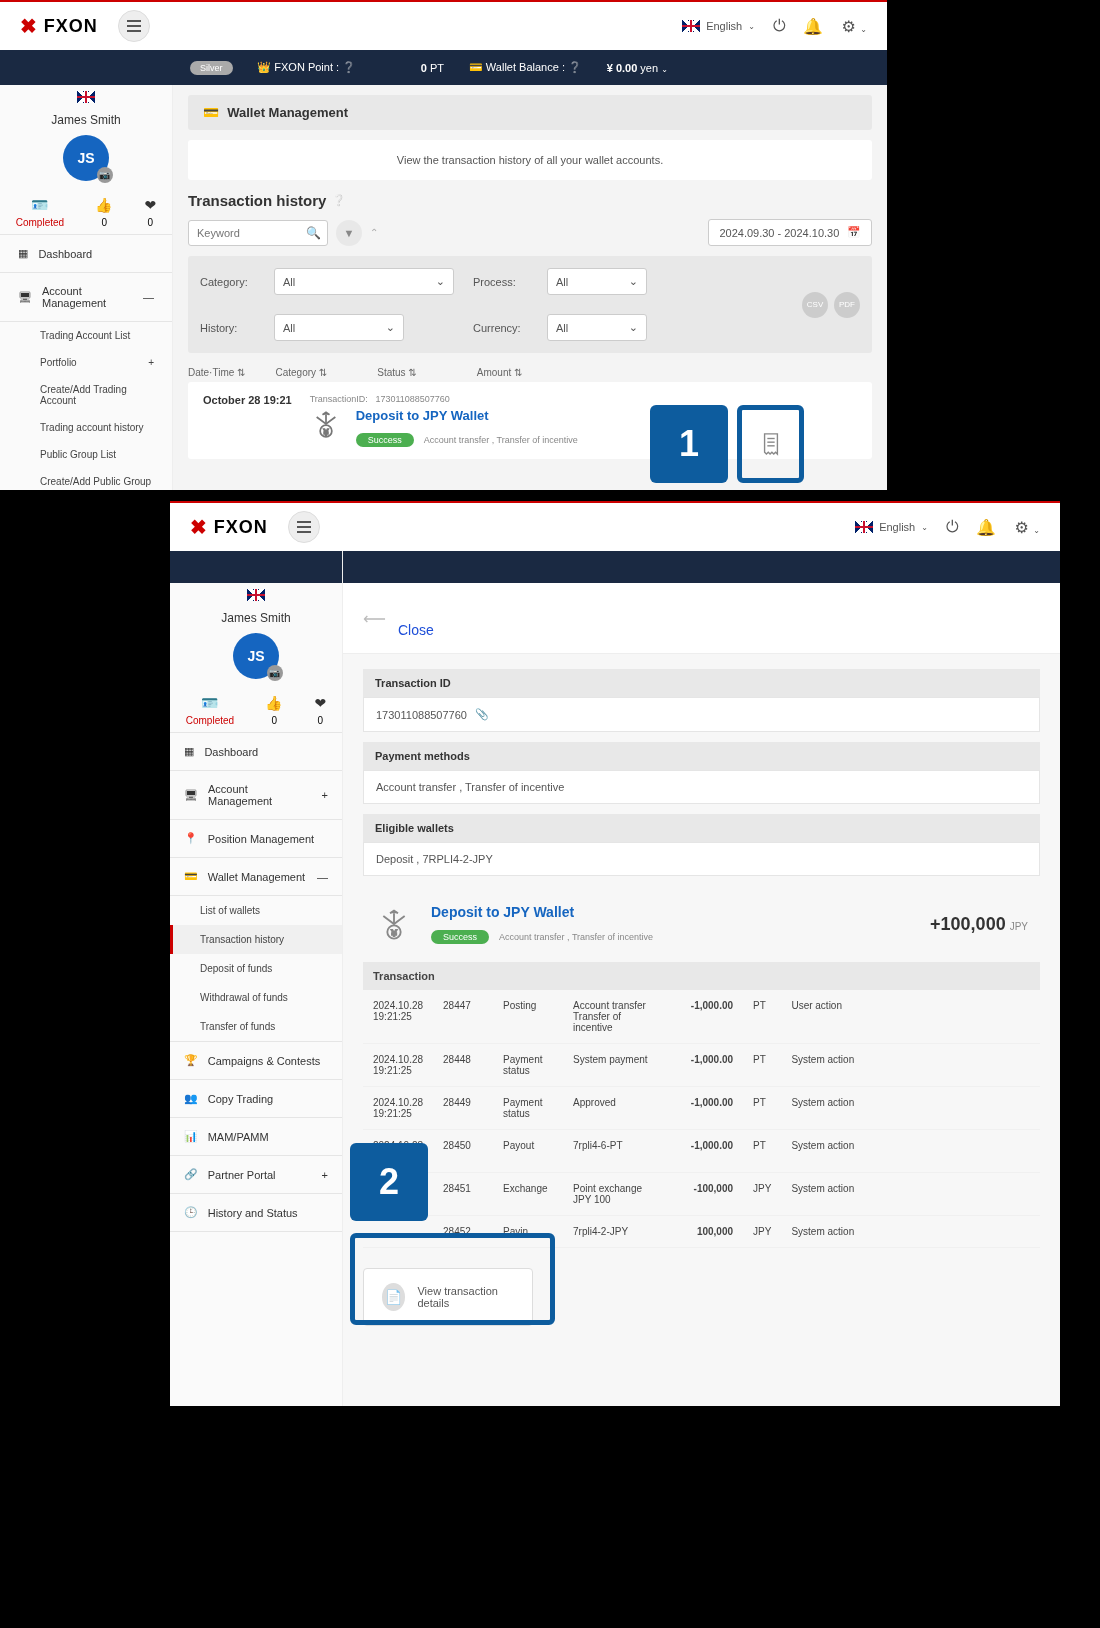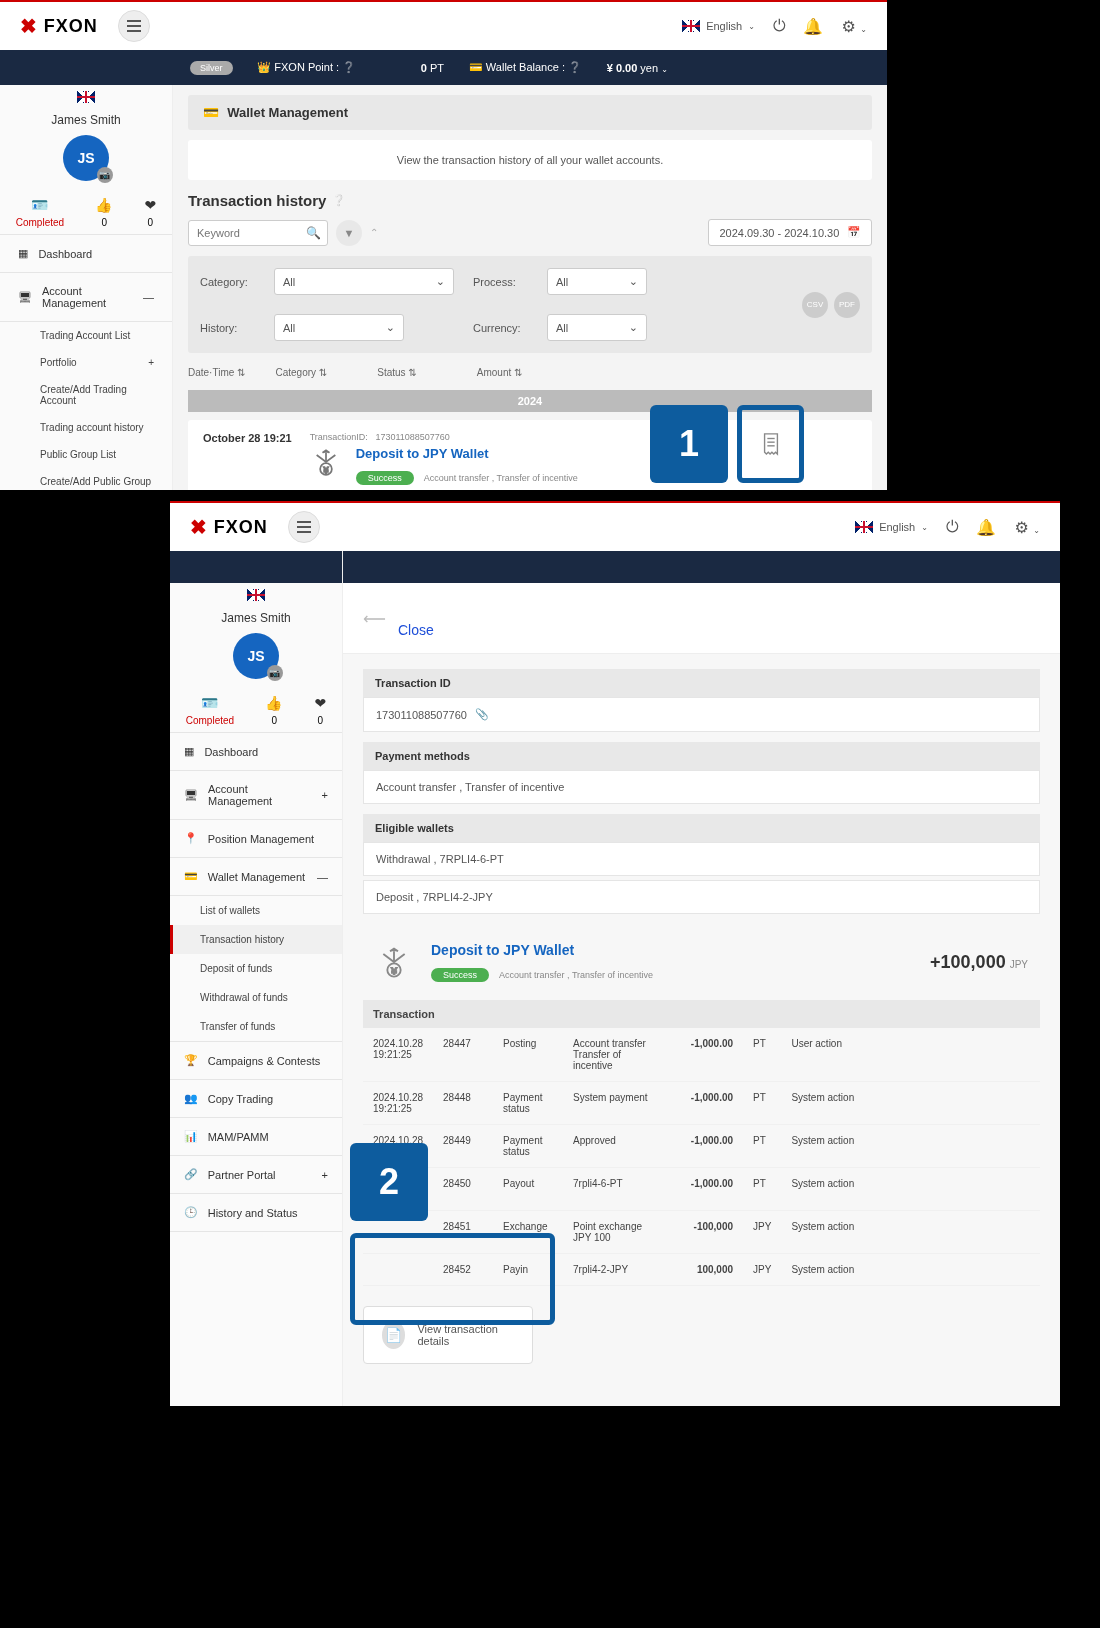--- a/index.html
+++ b/index.html
@@ -233,21 +233,20 @@
               <span>All</span>
               <span>⌄</span>
             </div>
       </div>
       <div class="tbl-head">
         <span><span>Date·Time</span> ⇅</span>
         <span><span>Category</span> ⇅</span>
         <span style="margin-left:20px;"><span>Status</span> ⇅</span>
         <span style="margin-left:30px;"><span>Amount</span> ⇅</span>
       </div>
-      <div class="year-bar">2024</div>
       <div class="txn-row">
         <div>
           <div class="txn-date">October 28 19:21</div>
         </div>
         <div style="flex:1;">
           <div class="txn-id"><span>TransactionID:</span> &nbsp; <span>173011088507760</span></div>
           <div style="display:flex;align-items:flex-start;gap:14px;margin-top:4px;">
             <div class="txn-ico">
               <svg width="28" height="28" viewBox="0 0 24 24" fill="none" stroke="#777" stroke-width="1.5">
                 <path d="M4 6 L12 12 L20 6"></path>
@@ -373,21 +372,20 @@
       </div>
       <div class="detail">
         <div class="field-label">Transaction ID</div>
         <div class="field-value">
               <span>173011088507760</span>
               <span style="color:#bbb;">📎</span>
             </div>
         <div class="field-label">Payment methods</div>
         <div class="field-value">Account transfer , Transfer of incentive</div>
         <div class="field-label">Eligible wallets</div>
-        <div class="field-value" style="margin-bottom:4px;">Withdrawal , 7RPLI4-6-PT</div>
         <div class="field-value">Deposit , 7RPLI4-2-JPY</div>
 
         <div class="summary">
           <div class="left">
             <div class="summary-ico">
               <svg width="32" height="32" viewBox="0 0 24 24" fill="none" stroke="#888" stroke-width="1.4">
                 <path d="M4 6 L12 12 L20 6"></path>
                     <path d="M12 12 L12 4"></path>
                     <path d="M9 4 L12 2 L15 4" fill="#888"></path>
                 <circle cx="12" cy="18" r="5"></circle>

